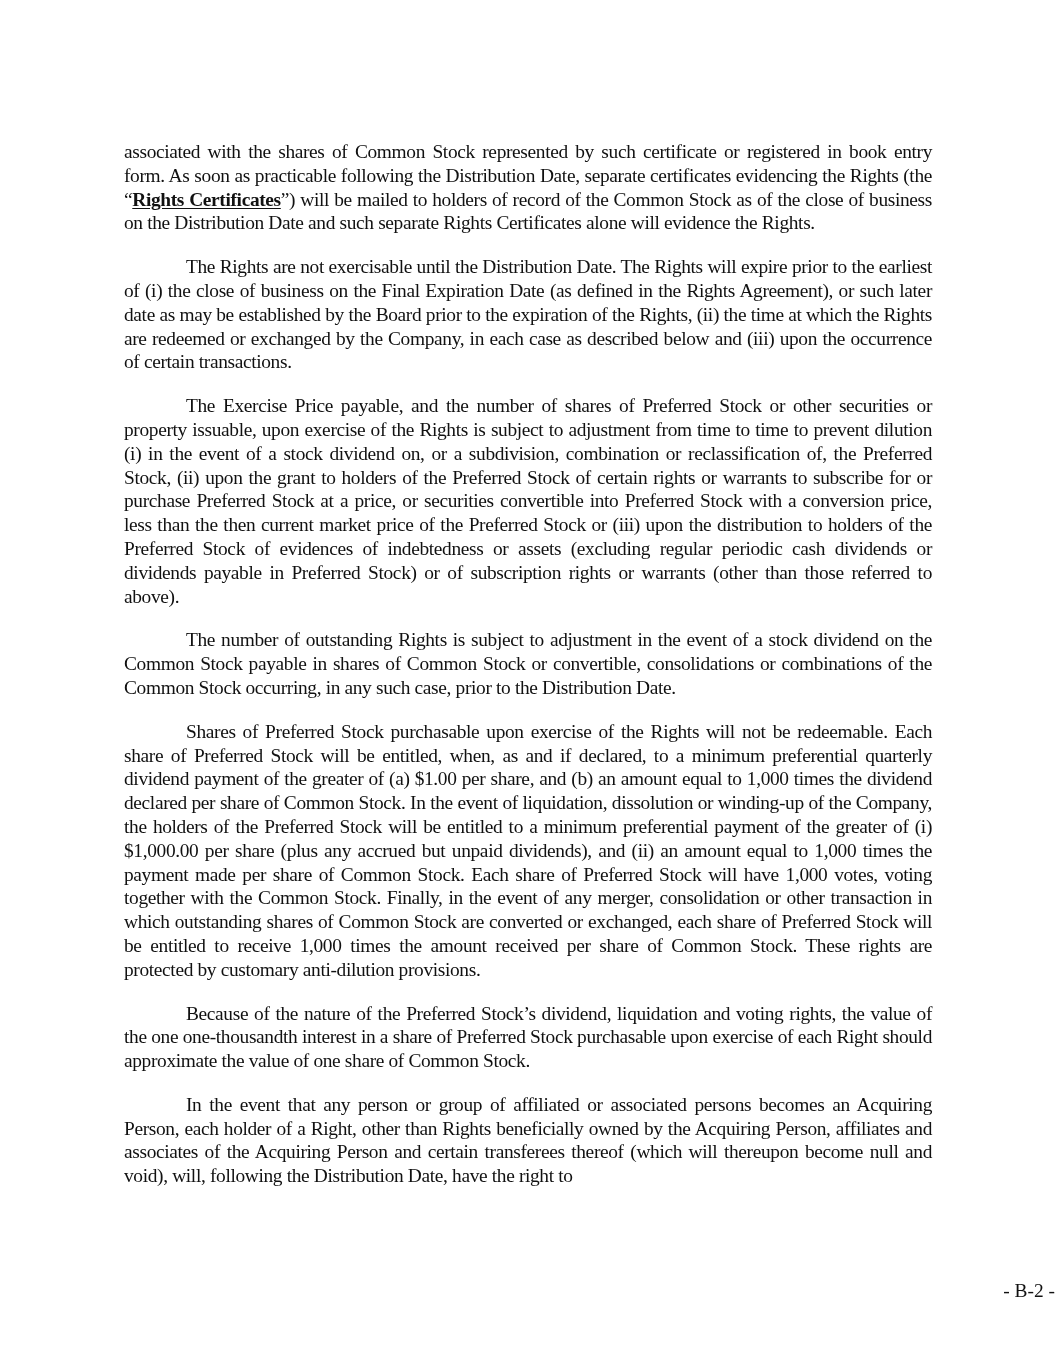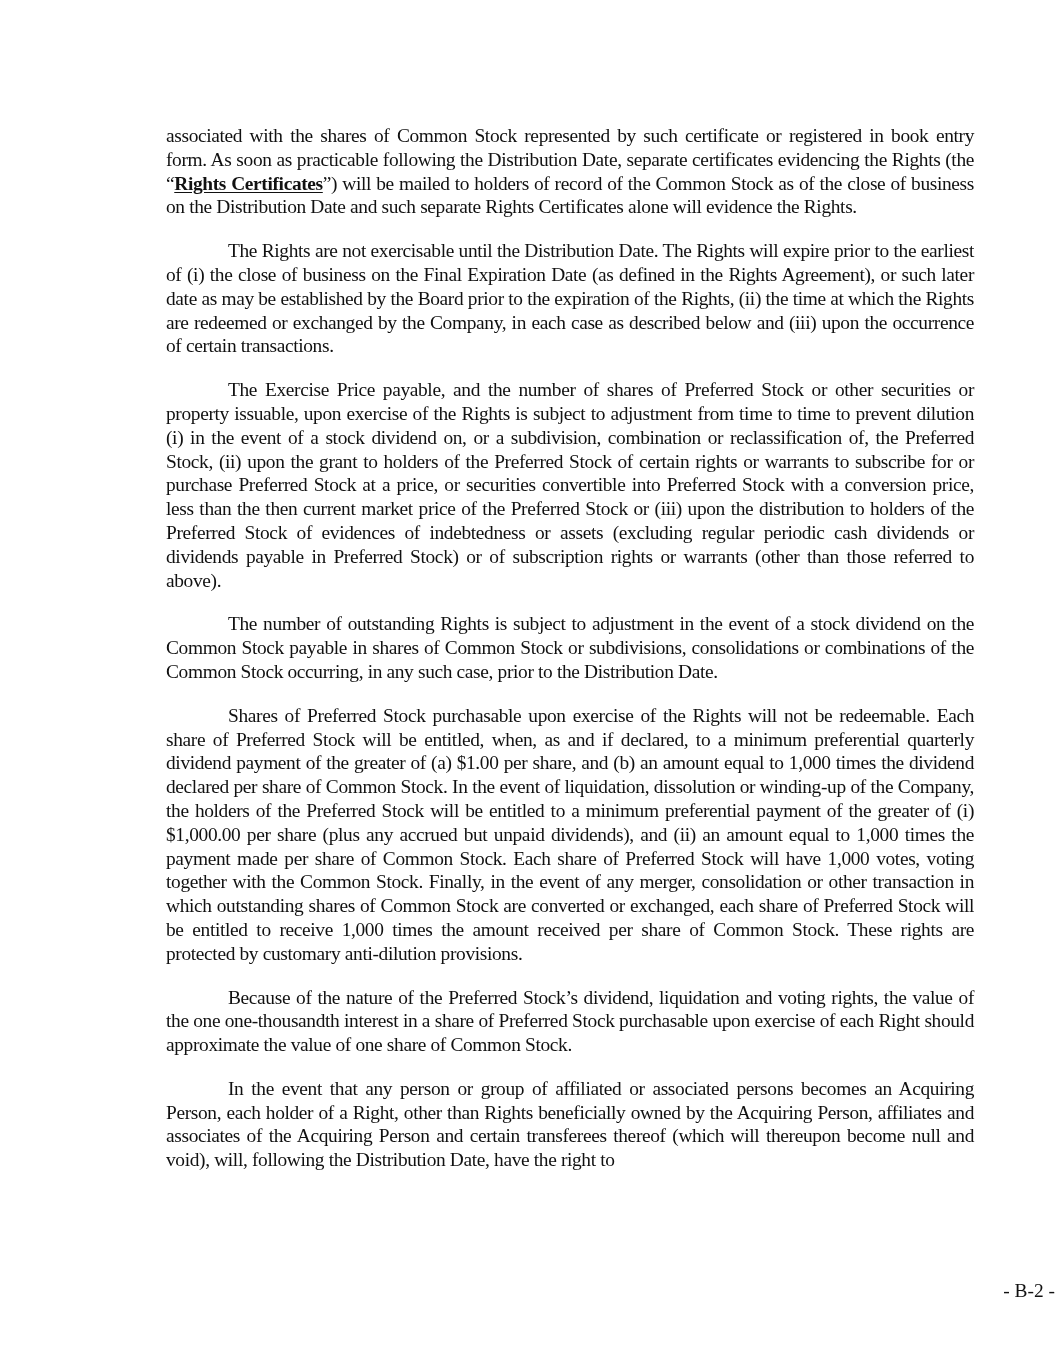--- a/index.html
+++ b/index.html
@@ -11,23 +11,22 @@
       width: 1055px;
       height: 1365px;
       position: relative;
       overflow: hidden;
       font-family: "Liberation Serif", serif;
       color: #111111;
     }
     .page {
       position: absolute;
       left: 124px;
-      top: 124px;
+      top: 140px;
       width: 808px;
-      margin-left: 42px;
     }
     .para {
       margin: 0 0 20px 0;
       font-size: 19.4px;
       line-height: 23.8px;
       text-align: justify;
       letter-spacing: -0.35px;
       word-spacing: 0px;
     }
     .para.indent {
@@ -52,21 +51,21 @@
 <body>
 
 <div class="page">
 
   <p class="para"><span>associated with the shares of Common Stock represented by such certificate or registered in book entry form. As soon as practicable following the Distribution Date, separate certificates evidencing the Rights (the “</span><span class="defined-term">Rights Certificates</span><span>”) will be mailed to holders of record of the Common Stock as of the close of business on the Distribution Date and such separate Rights Certificates alone will evidence the Rights.</span></p>
 
   <p class="para indent">The Rights are not exercisable until the Distribution Date.  The Rights will expire prior to the earliest of (i) the close of business on the Final Expiration Date (as defined in the Rights Agreement), or such later date as may be established by the Board prior to the expiration of the Rights, (ii) the time at which the Rights are redeemed or exchanged by the Company, in each case as described below and (iii) upon the occurrence of certain transactions.</p>
 
   <p class="para indent">The Exercise Price payable, and the number of shares of Preferred Stock or other securities or property issuable, upon exercise of the Rights is subject to adjustment from time to time to prevent dilution (i) in the event of a stock dividend on, or a subdivision, combination or reclassification of, the Preferred Stock, (ii) upon the grant to holders of the Preferred Stock of certain rights or warrants to subscribe for or purchase Preferred Stock at a price, or securities convertible into Preferred Stock with a conversion price, less than the then current market price of the Preferred Stock or (iii) upon the distribution to holders of the Preferred Stock of evidences of indebtedness or assets (excluding regular periodic cash dividends or dividends payable in Preferred Stock) or of subscription rights or warrants (other than those referred to above).</p>
 
-  <p class="para indent">The number of outstanding Rights is subject to adjustment in the event of a stock dividend on the Common Stock payable in shares of Common Stock or subdivisions, consolidations or combinations of the Common Stock occurring, in any such case, prior to the Distribution Date.</p>
+  <p class="para indent">The number of outstanding Rights is subject to adjustment in the event of a stock dividend on the Common Stock payable in shares of Common Stock or convertible, consolidations or combinations of the Common Stock occurring, in any such case, prior to the Distribution Date.</p>
 
   <p class="para indent">Shares of Preferred Stock purchasable upon exercise of the Rights will not be redeemable. Each share of Preferred Stock will be entitled, when, as and if declared, to a minimum preferential quarterly dividend payment of the greater of (a) $1.00 per share, and (b) an amount equal to 1,000 times the dividend declared per share of Common Stock.  In the event of liquidation, dissolution or winding-up of the Company, the holders of the Preferred Stock will be entitled to a minimum preferential payment of the greater of (i) $1,000.00 per share (plus any accrued but unpaid dividends), and (ii) an amount equal to 1,000 times the payment made per share of Common Stock. Each share of Preferred Stock will have 1,000 votes, voting together with the Common Stock. Finally, in the event of any merger, consolidation or other transaction in which outstanding shares of Common Stock are converted or exchanged, each share of Preferred Stock will be entitled to receive 1,000 times the amount received per share of Common Stock.  These rights are protected by customary anti-dilution provisions.</p>
 
   <p class="para indent">Because of the nature of the Preferred Stock’s dividend, liquidation and voting rights, the value of the one one-thousandth interest in a share of Preferred Stock purchasable upon exercise of each Right should approximate the value of one share of Common Stock.</p>
 
   <p class="para indent">In the event that any person or group of affiliated or associated persons becomes an Acquiring Person, each holder of a Right, other than Rights beneficially owned by the Acquiring Person, affiliates and associates of the Acquiring Person and certain transferees thereof (which will thereupon become null and void), will, following the Distribution Date, have the right to</p>
 
 </div>
 
 <div class="footer">- B-2 -</div>

